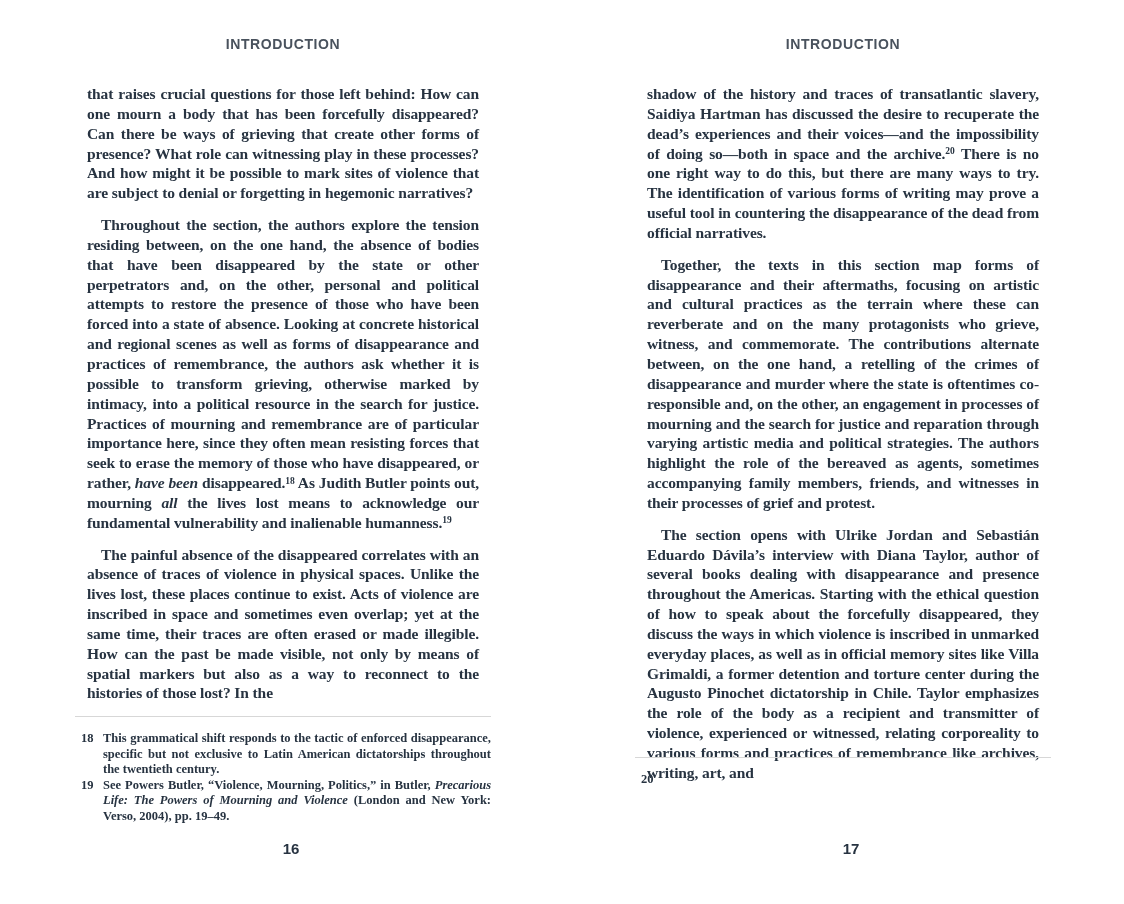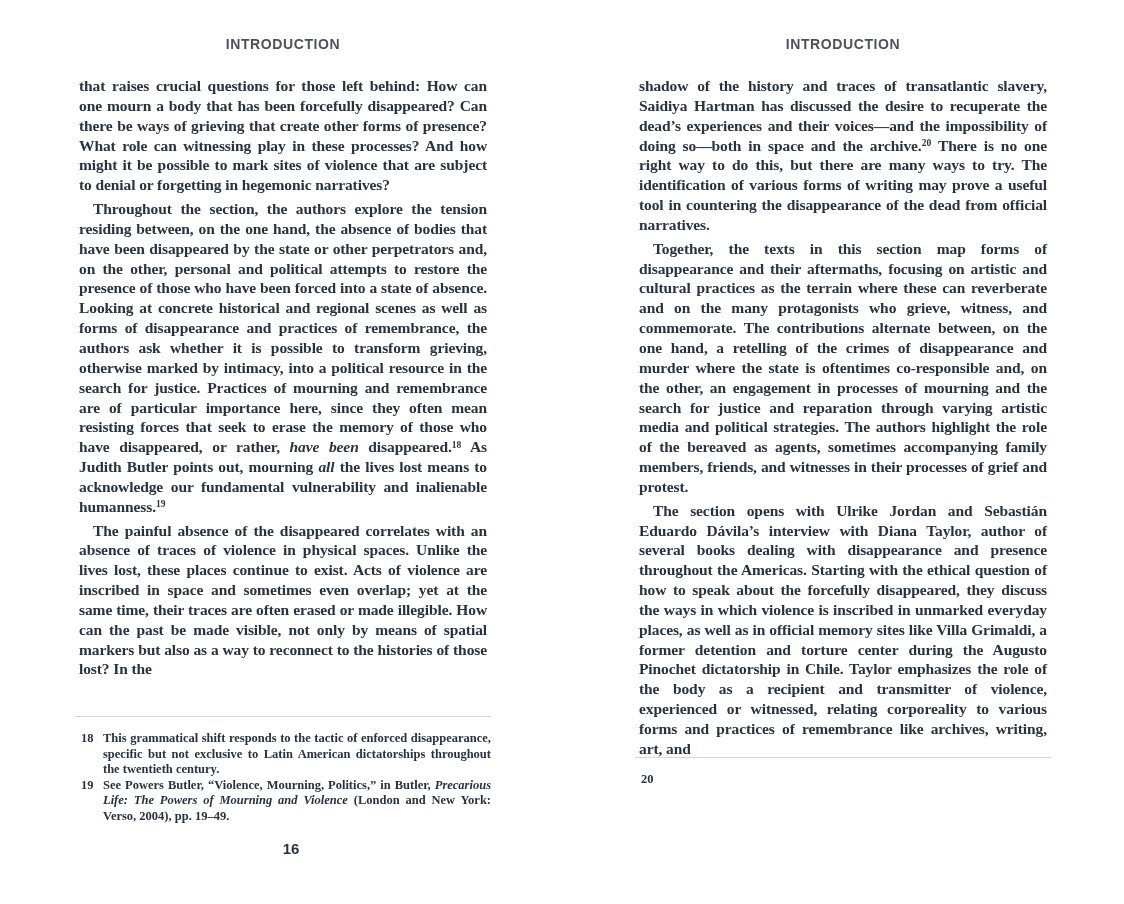--- a/index.html
+++ b/index.html
@@ -48,21 +48,21 @@
     width: 416px;
     text-align: justify;
     font-size: 15.5px;
     line-height: 19.85px;
     font-weight: bold;
     letter-spacing: -0.1px;
     color: var(--text, #273341);
     hyphens: auto;
     -webkit-hyphens: auto;
   }
-  .para { margin: 4px; font-family: Liberation Serif, serif; }
+  .para { margin: 12px; font-family: Liberation Serif, serif; }
   .para.indent { text-indent: 14px; }
   .it { font-style: italic; }
   sup.fn-ref {
     font-size: 9.5px;
     line-height: 0;
     position: relative;
     top: -0.45em;
     vertical-align: baseline;
     letter-spacing: 0;
   }
@@ -139,15 +139,16 @@
     <div class="running-head">INTRODUCTION</div>
     <div class="body-text">
         <p class="para"><span>shadow of the history and traces of transatlantic slavery, Saidiya Hartman has discussed the desire to recuperate the dead’s experiences and their voices—and the impossibility of doing so—both in space and the archive.</span><sup class="fn-ref">20</sup><span> There is no one right way to do this, but there are many ways to try. The identification of various forms of writing may prove a useful tool in countering the disappearance of the dead from official narratives.</span></p>
         <p class="para indent"><span>Together, the texts in this section map forms of disappearance and their aftermaths, focusing on artistic and cultural practices as the terrain where these can reverberate and on the many protagonists who grieve, witness, and commemorate. The contributions alternate between, on the one hand, a retelling of the crimes of disappearance and murder where the state is oftentimes co-responsible and, on the other, an engagement in processes of mourning and the search for justice and reparation through varying artistic media and political strategies. The authors highlight the role of the bereaved as agents, sometimes accompanying family members, friends, and witnesses in their processes of grief and protest.</span></p>
         <p class="para indent"><span>The section opens with Ulrike Jordan and Sebastián Eduardo Dávila’s interview with Diana Taylor, author of several books dealing with disappearance and presence throughout the Americas. Starting with the ethical question of how to speak about the forcefully disappeared, they discuss the ways in which violence is inscribed in unmarked everyday places, as well as in official memory sites like Villa Grimaldi, a former detention and torture center during the Augusto Pinochet dictatorship in Chile. Taylor emphasizes the role of the body as a recipient and transmitter of violence, experienced or witnessed, relating corporeality to various forms and practices of remembrance like archives, writing, art, and</span></p>
       </div>
     <div class="footnote-rule"></div>
     <div class="footnotes">
         <div class="footnote"><span class="fn-num">20</span></div>
       </div>
+    <div class="page-number">17</div>
   </section>
 
 </div>
 
 </body></html>

